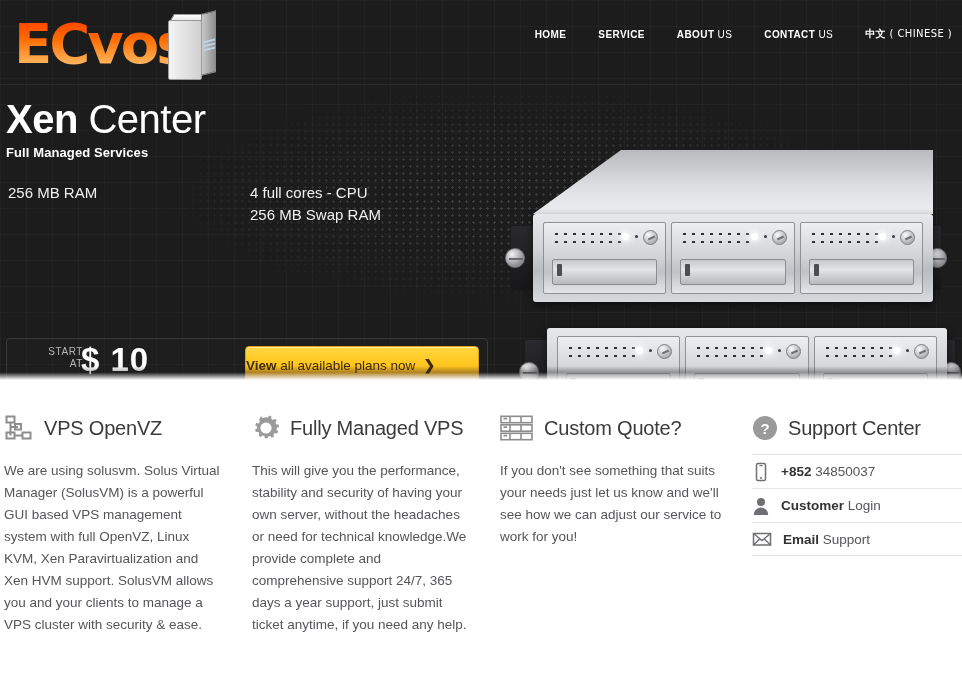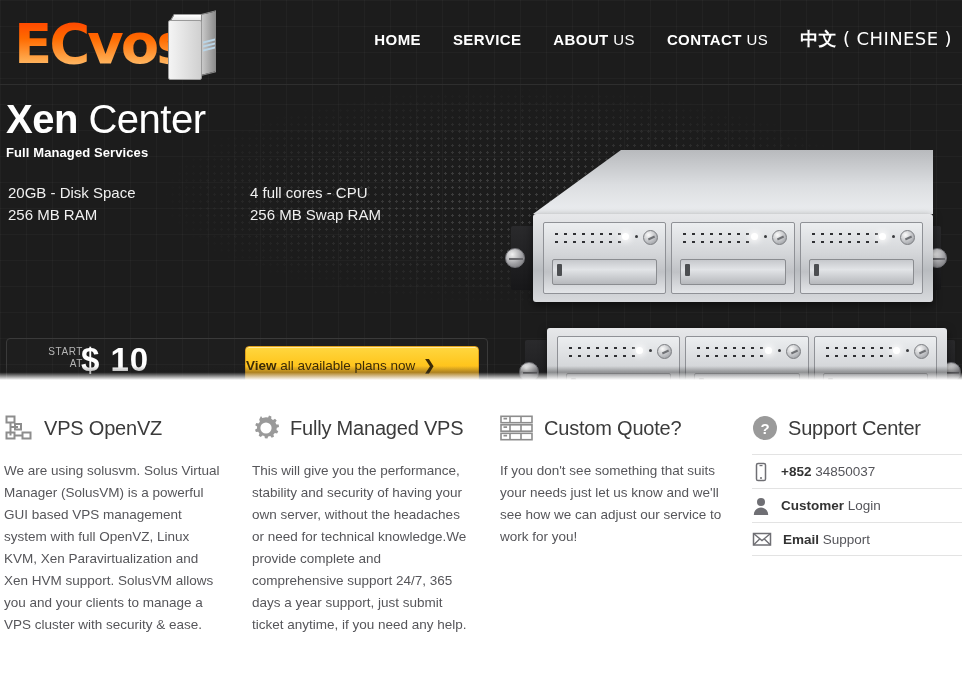--- a/index.html
+++ b/index.html
@@ -75,26 +75,26 @@
   .tower-vents i {
     display:block; height:2px; margin-bottom:2px;
     background:#b9d4e6; transform:skewY(-14deg);
   }
 
   .nav {
     position:absolute; right:10px; top:27px;
     display:flex; align-items:center; gap:32px;
   }
   .nav a {
-    color:#ffffff; text-decoration:none; font-size:15px;
+    color:#ffffff; text-decoration:none; font-size:10px;
     letter-spacing:.4px; white-space:nowrap;
   }
   .nav a b { font-weight:bold; }
   .nav a span.light { font-weight:normal; }
-  .nav a.cn { font-family:"DejaVu Sans", sans-serif; font-size:18px; }
+  .nav a.cn { font-family:"DejaVu Sans", sans-serif; font-size:10px; }
   .nav a.cn b { font-weight:bold; }
 
   
   .hero { position:absolute; left:0; top:86px; width:962px; height:292px; }
   .worldmap {
     position:absolute; left:120px; top:0px; width:760px; height:250px;
     background-image:radial-gradient(rgba(255,255,255,.17) 1px, transparent 1.2px);
     background-size:7px 7px;
     -webkit-mask-image:radial-gradient(ellipse 62% 58% at 52% 44%, #000 18%, rgba(0,0,0,.55) 46%, transparent 76%);
     mask-image:radial-gradient(ellipse 62% 58% at 52% 44%, #000 18%, rgba(0,0,0,.55) 46%, transparent 76%);
@@ -287,21 +287,20 @@
 
     <div class="hero">
       <div class="worldmap"></div>
 
       <div class="hero-left">
         <div class="hero-title"><b>Xen</b><span> Center</span></div>
         <div class="hero-sub">Full Managed Services</div>
 
         <div class="specs">
           <div class="spec-col c1">
-            <div class="spec-line">20GB - Disk Space</div>
             <div class="spec-line">256 MB RAM</div>
           </div>
           <div class="spec-col c2">
             <div class="spec-line">4 full cores - CPU</div>
             <div class="spec-line">256 MB Swap RAM</div>
           </div>
         </div>
       </div>
 
       <div class="price-box">

